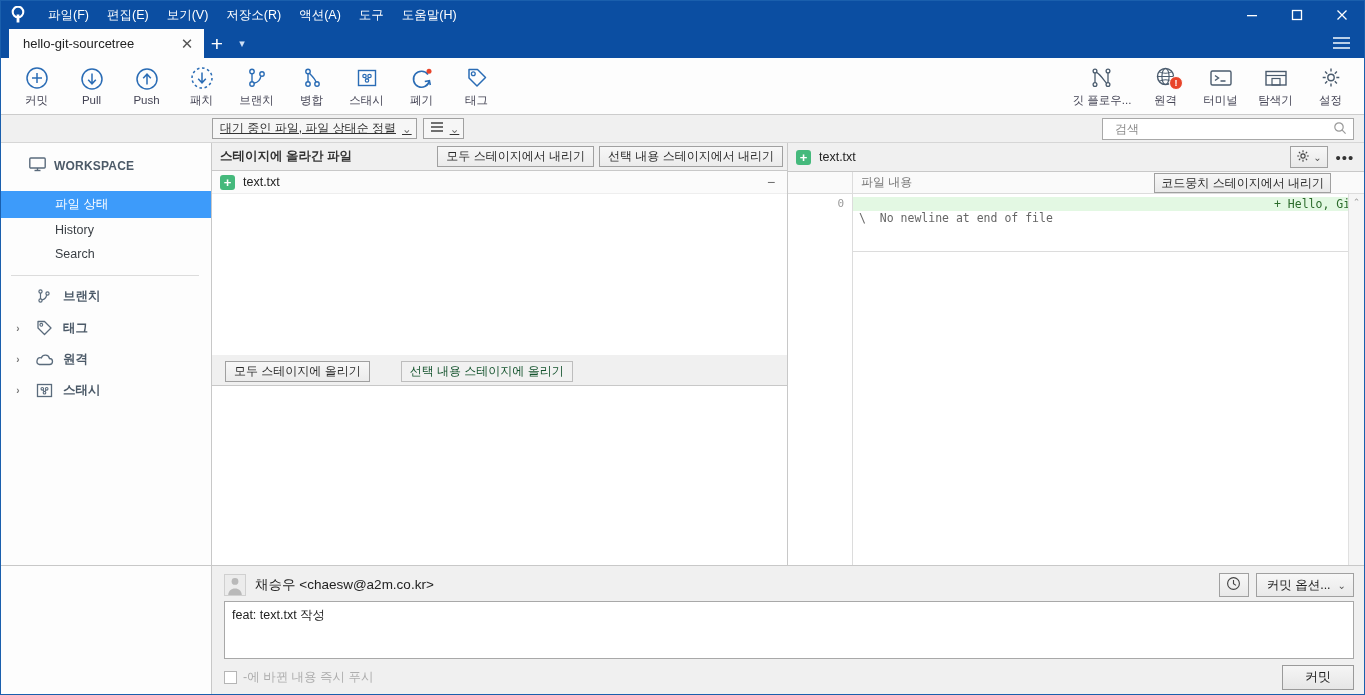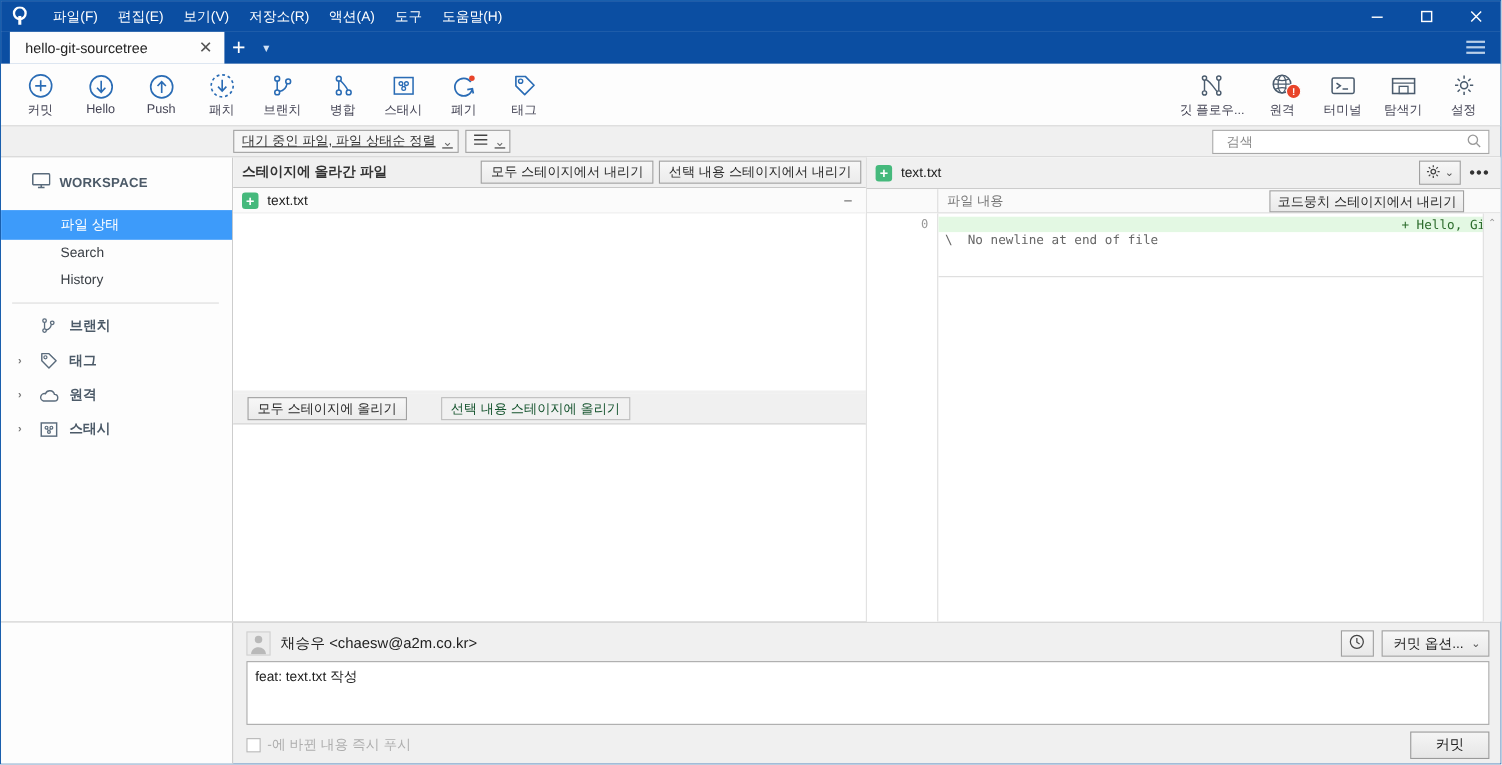--- a/index.html
+++ b/index.html
@@ -442,21 +442,21 @@
         <span class="lbl">커밋</span>
       </div>
 
       <div class="tbtn">
         <span class="ico">
           <svg width="26" height="26" viewBox="0 0 26 26">
               <circle cx="13" cy="13" r="10" fill="none" stroke="#2a6cb5" stroke-width="1.5"></circle>
               <path d="M13 7.5v10 M9.2 13.8 13 17.8 16.8 13.8" fill="none" stroke="#2a6cb5" stroke-width="1.5"></path>
             </svg>
         </span>
-        <span class="lbl">Hello</span>
+        <span class="lbl">Pull</span>
       </div>
 
       <div class="tbtn">
         <span class="ico">
           <svg width="26" height="26" viewBox="0 0 26 26">
               <circle cx="13" cy="13" r="10" fill="none" stroke="#2a6cb5" stroke-width="1.5"></circle>
               <path d="M13 18.5v-10 M9.2 12.2 13 8.2 16.8 12.2" fill="none" stroke="#2a6cb5" stroke-width="1.5"></path>
             </svg>
         </span>
         <span class="lbl">Push</span>
@@ -622,22 +622,22 @@
         <span>
           <svg width="17" height="15" viewBox="0 0 17 15">
             <rect x="0.8" y="1" width="15.4" height="10" rx="1" fill="none" stroke="#5a6b7c" stroke-width="1.4"></rect>
             <path d="M5.5 13.5h6" stroke="#5a6b7c" stroke-width="1.4"></path>
             <path d="M8.5 11v2.5" stroke="#5a6b7c" stroke-width="1.4"></path>
           </svg>
         </span>
         <span>WORKSPACE</span>
       </div>
       <div class="sb-sub active">파일 상태</div>
+      <div class="sb-sub">History</div>
       <div class="sb-sub">Search</div>
-      <div class="sb-sub">History</div>
       <div class="sb-divider"></div>
 
       <div class="sb-group">
         <span class="sb-arrow"></span>
         <span class="sb-icon">
           <svg width="18" height="18" viewBox="0 0 18 18">
             <circle cx="5.5" cy="4.5" r="1.6" fill="none" stroke="#5a6b7c" stroke-width="1.2"></circle>
             <circle cx="5.5" cy="13.5" r="1.6" fill="none" stroke="#5a6b7c" stroke-width="1.2"></circle>
             <circle cx="12.5" cy="6.5" r="1.6" fill="none" stroke="#5a6b7c" stroke-width="1.2"></circle>
             <path d="M5.5 6.1v5.8 M6.8 13c3.5-0.8 4.5-2.8 4.8-4.9" fill="none" stroke="#5a6b7c" stroke-width="1.2"></path>

